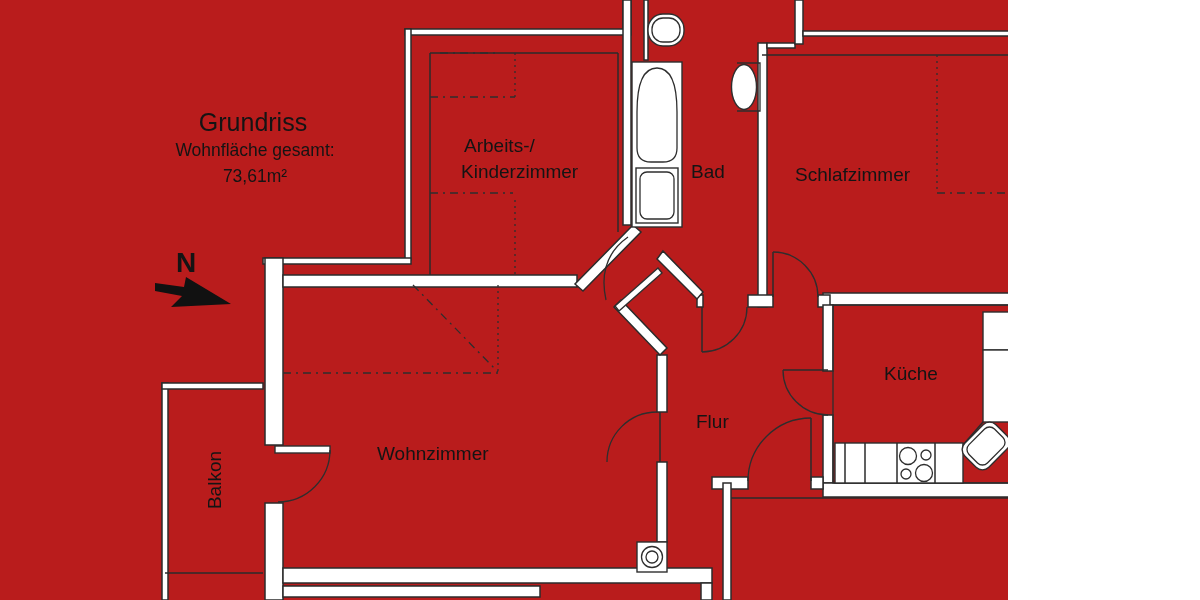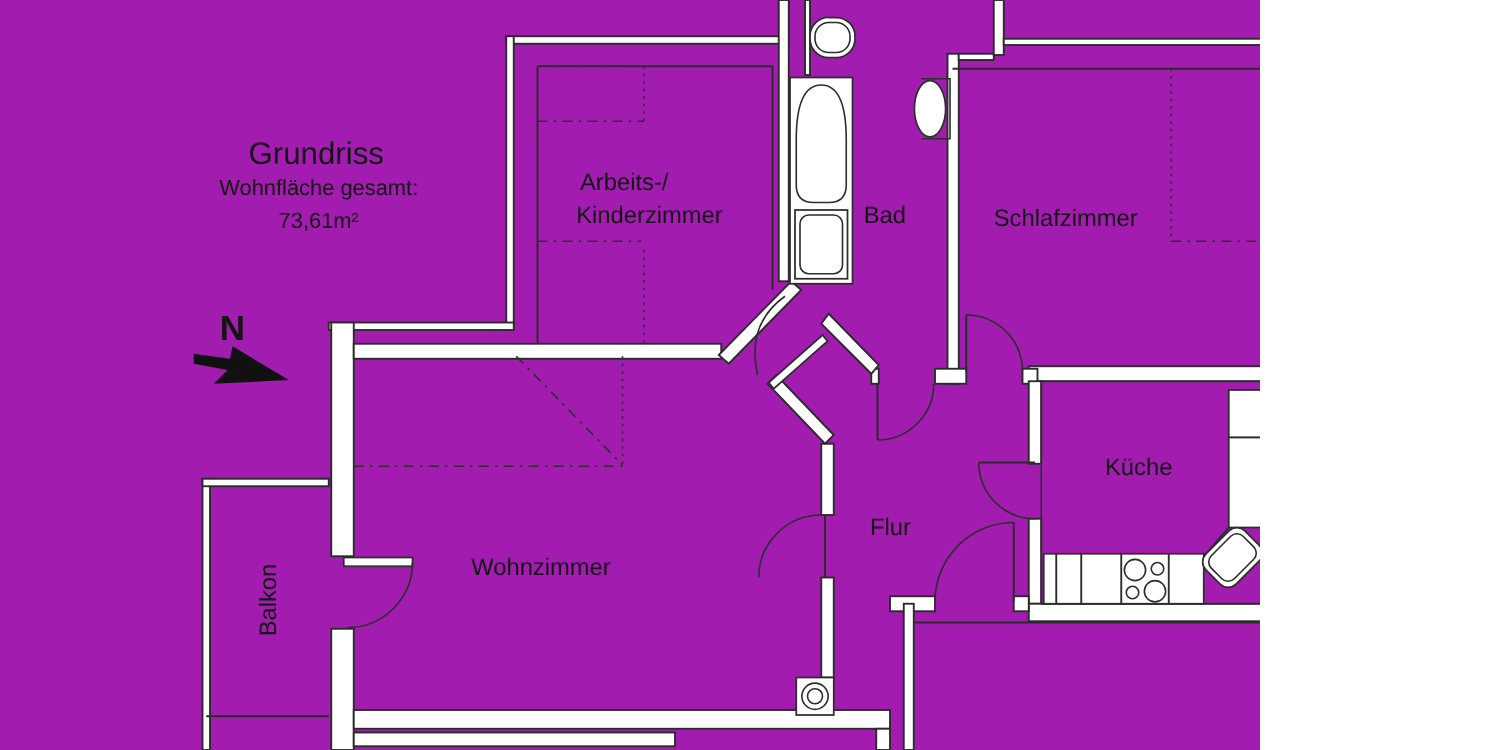--- a/index.html
+++ b/index.html
@@ -1,16 +1,16 @@
 <!DOCTYPE html>
 <html><head>
 <meta charset="utf-8">
 <style>
   html,body{margin:0;padding:0;background:#fff;}
-  .canvas{position:relative;width:1008px;height:600px;background:#a21caf;overflow:hidden;
+  .canvas{position:relative;width:1008px;height:600px;background:#b91c1c;overflow:hidden;
           font-family:"Liberation Sans",sans-serif;}
   svg{display:block;}
   
   .w   {fill:#ffffff;stroke:#2b2b2b;stroke-width:1.5;}
   
   .ln  {fill:none;stroke:#2b2b2b;stroke-width:1.5;}
   
   .fx  {fill:#ffffff;stroke:#2e2e2e;stroke-width:1.4;}
   .fx2 {fill:none;stroke:#2e2e2e;stroke-width:1.3;}
   

